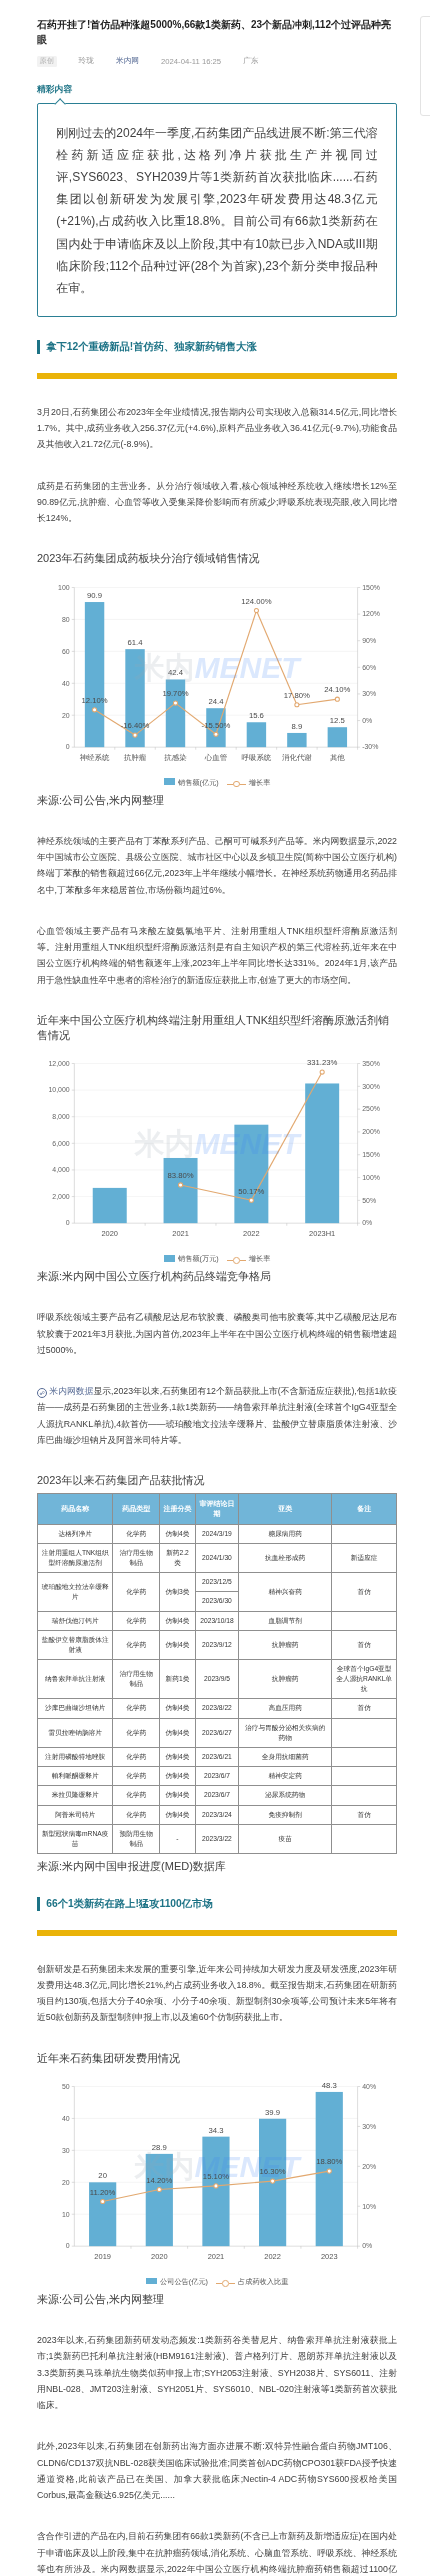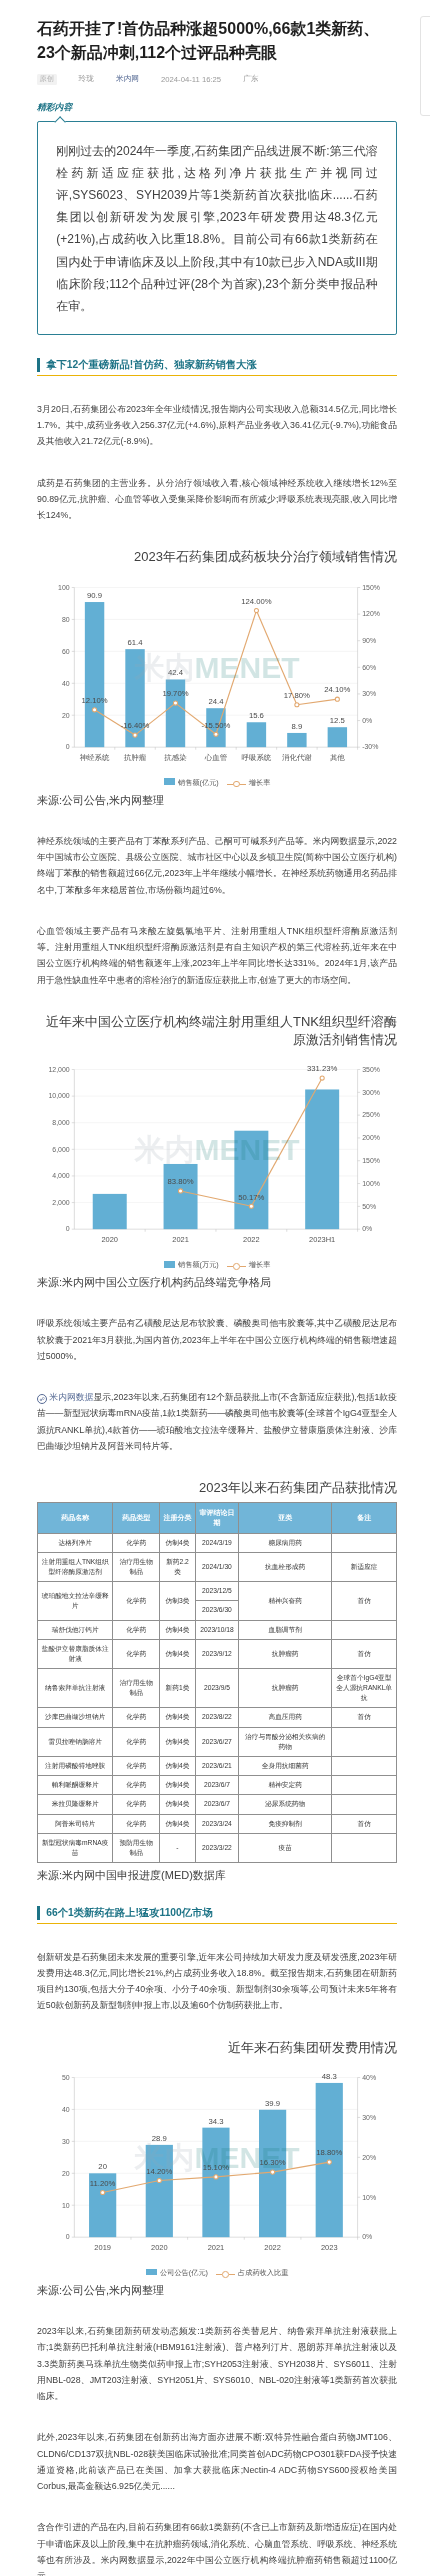--- a/index.html
+++ b/index.html
@@ -1,33 +1,33 @@
 <!DOCTYPE html>
 <html style="font-size:8.2px"><head>
 <meta charset="utf-8">
 <style>
   html,body{margin:0;padding:0;background:#ffffff;}
   body{width:430px;font-family:"Liberation Sans","DejaVu Sans",sans-serif;color:#353535;position:relative;overflow-x:hidden;}
   .content{padding:13.4px 33px 31px 37px;}
-  h1.title{font-size:16px;line-height:1.5;color:#1f1f1f;font-weight:700;margin:4.1px 0 8.2px;}
+  h1.title{font-size:10px;line-height:1.5;color:#1f1f1f;font-weight:700;margin:4.1px 0 8.2px;}
   .meta{font-size:7.7px;color:#9a9a9a;margin-bottom:17.5px;display:flex;align-items:center;gap:22px;}
   .meta .tag{background:#f2f2f2;color:#b0b0b0;padding:0.5px 2.6px;border-radius:1.5px;font-size:7.2px;}
   .meta .src-link{color:#576b95;cursor:pointer;}
   .side-widget{position:absolute;left:420px;top:15.5px;width:20.6px;height:98px;background:#fff;border:0.5px solid #e3e3e3;border-radius:3.1px;}
-  .hl-label{color:#1d7386;font-weight:700;font-size:8.8px;margin:17px 0 0;font-style:italic;}
+  .hl-label{color:#1d7386;font-weight:700;font-size:8.8px;margin:17px 0 0;}
   .bubble{border:0.5px solid #2a7f94;border-radius:2.1px;margin-top:7.2px;padding:10.3px 11.3px;position:relative;}
   .bubble .notch{position:absolute;top:-4.1px;left:17.5px;width:7.2px;height:7.2px;background:#fff;border-left:0.5px solid #2a7f94;border-top:0.5px solid #2a7f94;transform:rotate(45deg);}
   .bubble p{margin:7px;font-size:12px;line-height:1.85;text-align:justify;color:#404040;}
-  .section{margin:23px 0 18px;border-bottom:1px solid #eab308;padding-bottom:3px;}
+  .section{margin:23px 0 18px;border-bottom:6px solid #eab308;padding-bottom:19px;}
   .section .bar-title{border-left:3.6px solid #1d7386;padding-left:6.2px;color:#1d7386;font-weight:700;font-size:10.3px;line-height:1.3;}
   p.body{font-size:8.8px;line-height:1.85;margin:25px 0;text-align:justify;color:#404040;}
-  .chart-title{font-size:13px;color:#404040;margin:15.5px 0 3.1px;text-align:right;}
+  .chart-title{font-size:11px;color:#404040;margin:15.5px 0 3.1px;}
   .chart-wrap{position:relative;}
   .wm{position:absolute;left:50%;top:45%;transform:translate(-50%,-50%);font-size:30px;font-weight:700;opacity:0.18;white-space:nowrap;pointer-events:none;}
-  .wm .g{color:#9aa7b1;} .wm .o{color:#0f766e;}
+  .wm .g{color:#9aa7b1;} .wm .o{color:#3b82f6;font-style:italic;}
   .legend{display:flex;justify-content:center;gap:8px;align-items:center;margin:2.1px 0 5.2px;font-size:7.2px;color:#555;}
   .legend .sw{display:inline-block;width:11.3px;height:6.7px;background:#62afd4;margin-right:3.1px;vertical-align:-0.5px;}
   .legend .ln{display:inline-flex;align-items:center;margin-right:3.1px;}
   .legend .ln i{display:block;width:6.2px;height:1px;background:#e2a86f;}
   .legend .ln b{display:block;width:4.6px;height:4.6px;border:1px solid #e2a86f;border-radius:50%;background:#fff;}
   .source{font-size:11px;color:#404040;margin:5.2px 0 15.5px;}
   table.dt{border-collapse:collapse;width:100%;font-size:6.7px;color:#333;margin-top:5.2px;}
   table.dt th{background:#71b5d8;color:#fff;font-weight:700;padding:4.6px 2.1px;border:0.5px solid #8f8f8f;font-size:7px;}
   table.dt td{border:0.5px solid #8f8f8f;padding:4.1px 3.1px;text-align:center;line-height:1.5;}
   .cell-split{border-top:0.5px solid #8f8f8f;margin:4.1px -3.1px 0;padding:4.1px 3.1px 0;}
@@ -236,21 +236,21 @@
             <i></i>
             <b></b>
             <i></i>
           </span><span>增长率</span></span>
     </div>
   </div>
   <div class="source">来源:米内网中国公立医疗机构药品终端竞争格局</div>
 
   <p class="body">呼吸系统领域主要产品有乙磺酸尼达尼布软胶囊、磷酸奥司他韦胶囊等,其中乙磺酸尼达尼布软胶囊于2021年3月获批,为国内首仿,2023年上半年在中国公立医疗机构终端的销售额增速超过5000%。</p>
 
-  <p class="body"><span class="lnk-ico">☍</span><span class="lnk">米内网数据</span><span>显示,2023年以来,石药集团有12个新品获批上市(不含新适应症获批),包括1款疫苗——新型冠状病毒mRNA疫苗,1款1类新药——磷酸奥司他韦胶囊等(全球首个IgG4亚型全人源抗RANKL单抗),4款首仿——琥珀酸地文拉法辛缓释片、盐酸伊立替康脂质体注射液、沙库巴曲缬沙坦钠片及阿普米司特片等。</span></p>
+  <p class="body"><span class="lnk-ico">☍</span><span class="lnk">米内网数据</span><span>显示,2023年以来,石药集团有12个新品获批上市(不含新适应症获批),包括1款疫苗——成药是石药集团的主营业务,1款1类新药——纳鲁索拜单抗注射液(全球首个IgG4亚型全人源抗RANKL单抗),4款首仿——琥珀酸地文拉法辛缓释片、盐酸伊立替康脂质体注射液、沙库巴曲缬沙坦钠片及阿普米司特片等。</span></p>
 
   <div class="chart-title">2023年以来石药集团产品获批情况</div>
   <table class="dt">
       <thead>
         <tr>
           <th style="width: 21%;">药品名称</th>
           <th style="width: 13%;">药品类型</th>
           <th style="width: 10%;">注册分类</th>
           <th style="width: 12%;">审评结论日期</th>
           <th style="width: 26%;">亚类</th>

